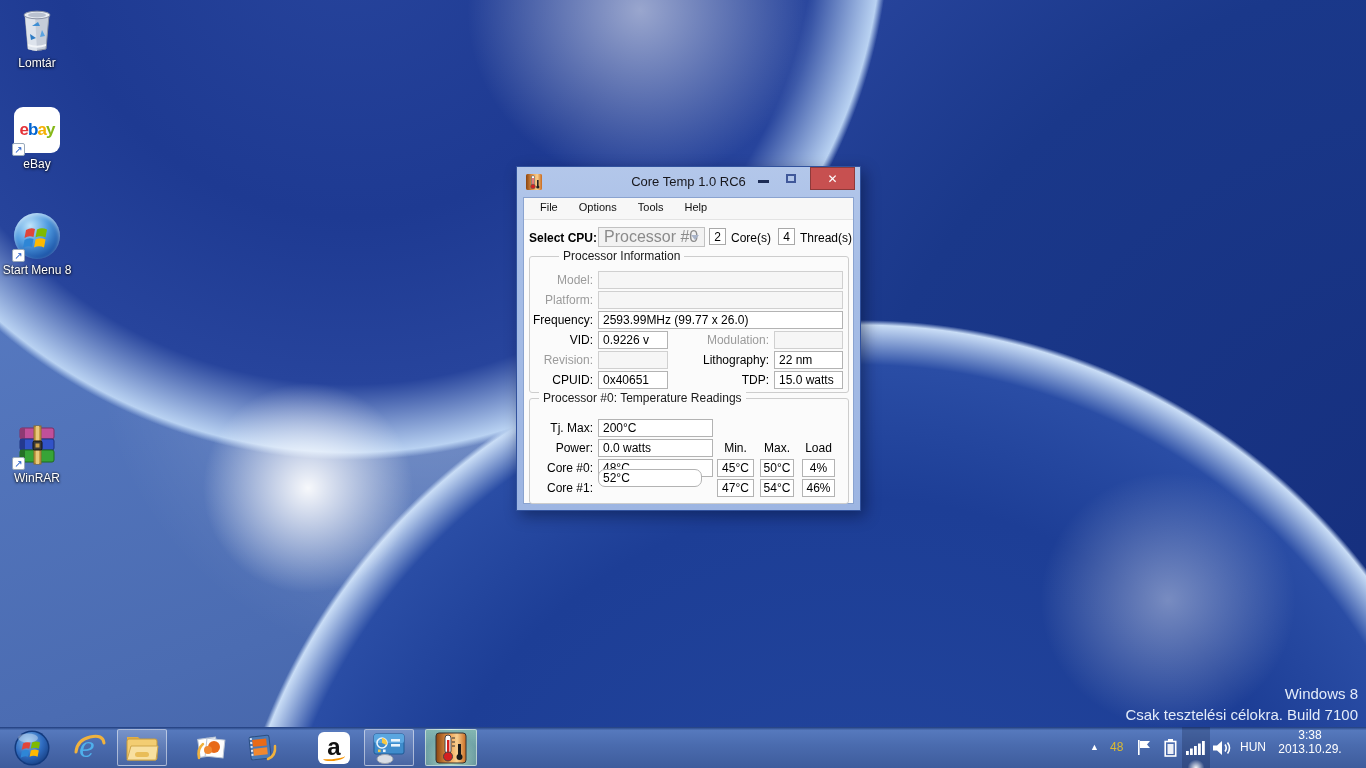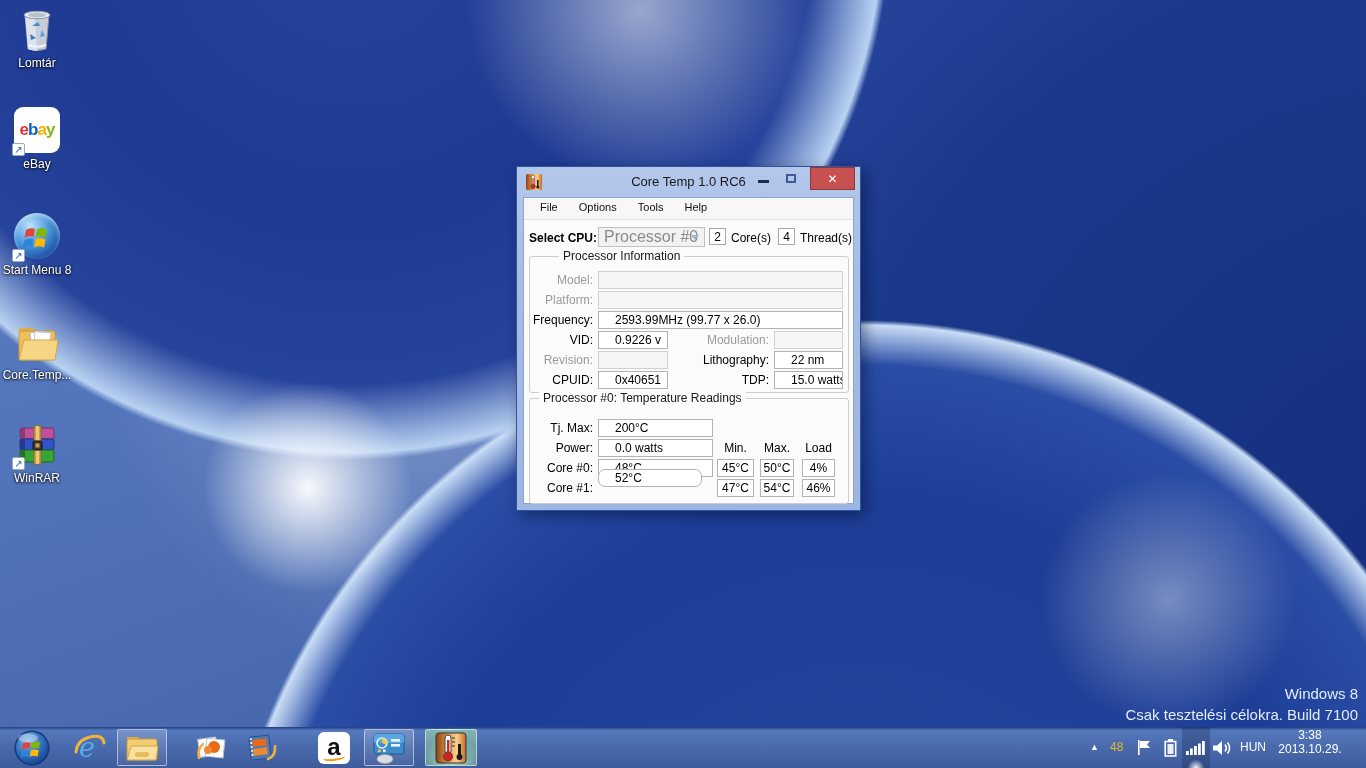--- a/index.html
+++ b/index.html
@@ -58,21 +58,21 @@
   #client{position:absolute;left:6px;top:30px;right:6px;bottom:6px;background:#fbfbfb;
     border:1px solid #8aa3d0;}
   #menubar{position:absolute;left:0;top:0;right:0;height:22px;background:#f7f7f7;
     border-bottom:1px solid #e3e3e3;font-size:11px;color:#111;}
   .mitem{display:inline-block;margin-left:14px;margin-top:3px;padding:0 2px;}
 
   
   .lab{position:absolute;font-size:12px;color:#000;text-align:right;line-height:18px;}
   .lab.dis{color:#9b9b9b;}
   .fld{position:absolute;height:18px;background:#fff;border:1px solid #b3b3b3;
-    font-size:12px;line-height:16px;color:#000;padding:0 16px;overflow:hidden;white-space:nowrap;}
+    font-size:12px;line-height:16px;color:#000;padding:0 4px;overflow:hidden;white-space:nowrap;}
   .fld.dis{background:#f6f6f6;border-color:#d0d0d0;}
   .grp{position:absolute;border:1px solid #cdcdcd;border-radius:3px;}
   .grp-title{position:absolute;font-size:12px;color:#1a1a1a;background:#fbfbfb;padding:0 4px;line-height:14px;}
   .numbox{position:absolute;width:17px;height:17px;border:1px solid #a8a8a8;background:#fff;
     font-size:12px;text-align:center;line-height:16px;color:#000;}
   .slab{position:absolute;font-size:12px;color:#000;line-height:18px;}
   #cpu-select{position:absolute;left:81px;top:60px;width:107px;height:20px;background:#f2f2f2;
     border:1px solid #c2c2c2;font-size:16px;color:#8b8b8b;line-height:18px;padding:0 5px;}
   #cpu-select .chev{position:absolute;right:5px;top:7px;width:0;height:0;
     border-left:4px solid transparent;border-right:4px solid transparent;border-top:5px solid #a9b4c9;}
@@ -146,36 +146,20 @@
           <path d="M23 16.5 q5 -2.5 10 0 l-1.5 8 q-5 -2.5 -10 0 z" fill="#7fba00"></path>
           <path d="M10.5 27 q4.5 -3 9 -1 l-1.5 8 q-4.5 -2 -9 1 z" fill="#2e86d6"></path>
           <path d="M21.5 26.5 q5 -2.5 10 0 l-1.5 8 q-5 -2.5 -10 0 z" fill="#ffb900"></path>
         </svg>
       </div>
       <div class="shortcut-arrow">↗</div>
     </div>
     <div class="lbl">Start Menu 8</div>
   </div>
 
-  <div class="dicon" style="top:318px;">
-    <div class="ic">
-      <svg width="48" height="48" viewBox="0 0 48 48">
-        <path d="M6 10 h14 l3 4 h-17 z" fill="#e3ae45"></path>
-        <rect x="6" y="13" width="36" height="29" rx="2" fill="#edc05c" stroke="#c79a3a" stroke-width="1"></rect>
-        <g transform="rotate(-4 27 27)">
-          <rect x="18" y="14" width="16" height="26" fill="#fff" stroke="#b9b9b9"></rect>
-        </g>
-        <g transform="rotate(4 27 27)">
-          <rect x="21" y="14" width="16" height="26" fill="#fdfdfd" stroke="#c4c4c4"></rect>
-        </g>
-        <path d="M6 42 L11 22 H45 L42 42 Z" fill="#f6d584" stroke="#cfa64a" stroke-width="1"></path>
-      </svg>
-    </div>
-    <div class="lbl">Core.Temp...</div>
-  </div>
 
   <div class="dicon" style="top:421px;">
     <div class="ic">
       <svg width="48" height="48" viewBox="0 0 48 48">
         <rect x="7" y="7" width="34" height="11" rx="2" fill="#c0509a" stroke="#7d2f63"></rect>
         <rect x="7" y="7" width="5" height="11" fill="#8e3a72"></rect>
         <rect x="7" y="18" width="34" height="11" rx="2" fill="#3253c8" stroke="#1f347f"></rect>
         <rect x="7" y="18" width="5" height="11" fill="#24398f"></rect>
         <rect x="7" y="29" width="34" height="12" rx="2" fill="#37a437" stroke="#1f6a1f"></rect>
         <rect x="7" y="29" width="5" height="12" fill="#257025"></rect>

